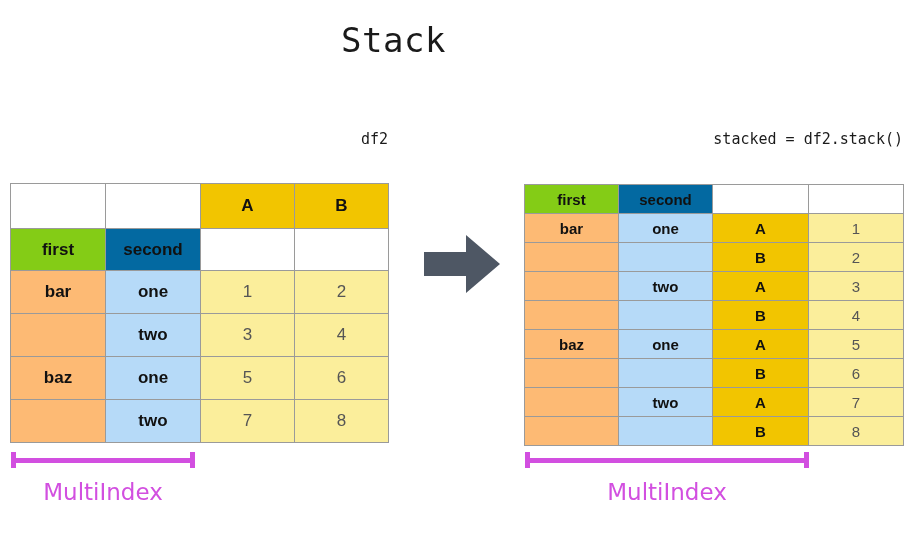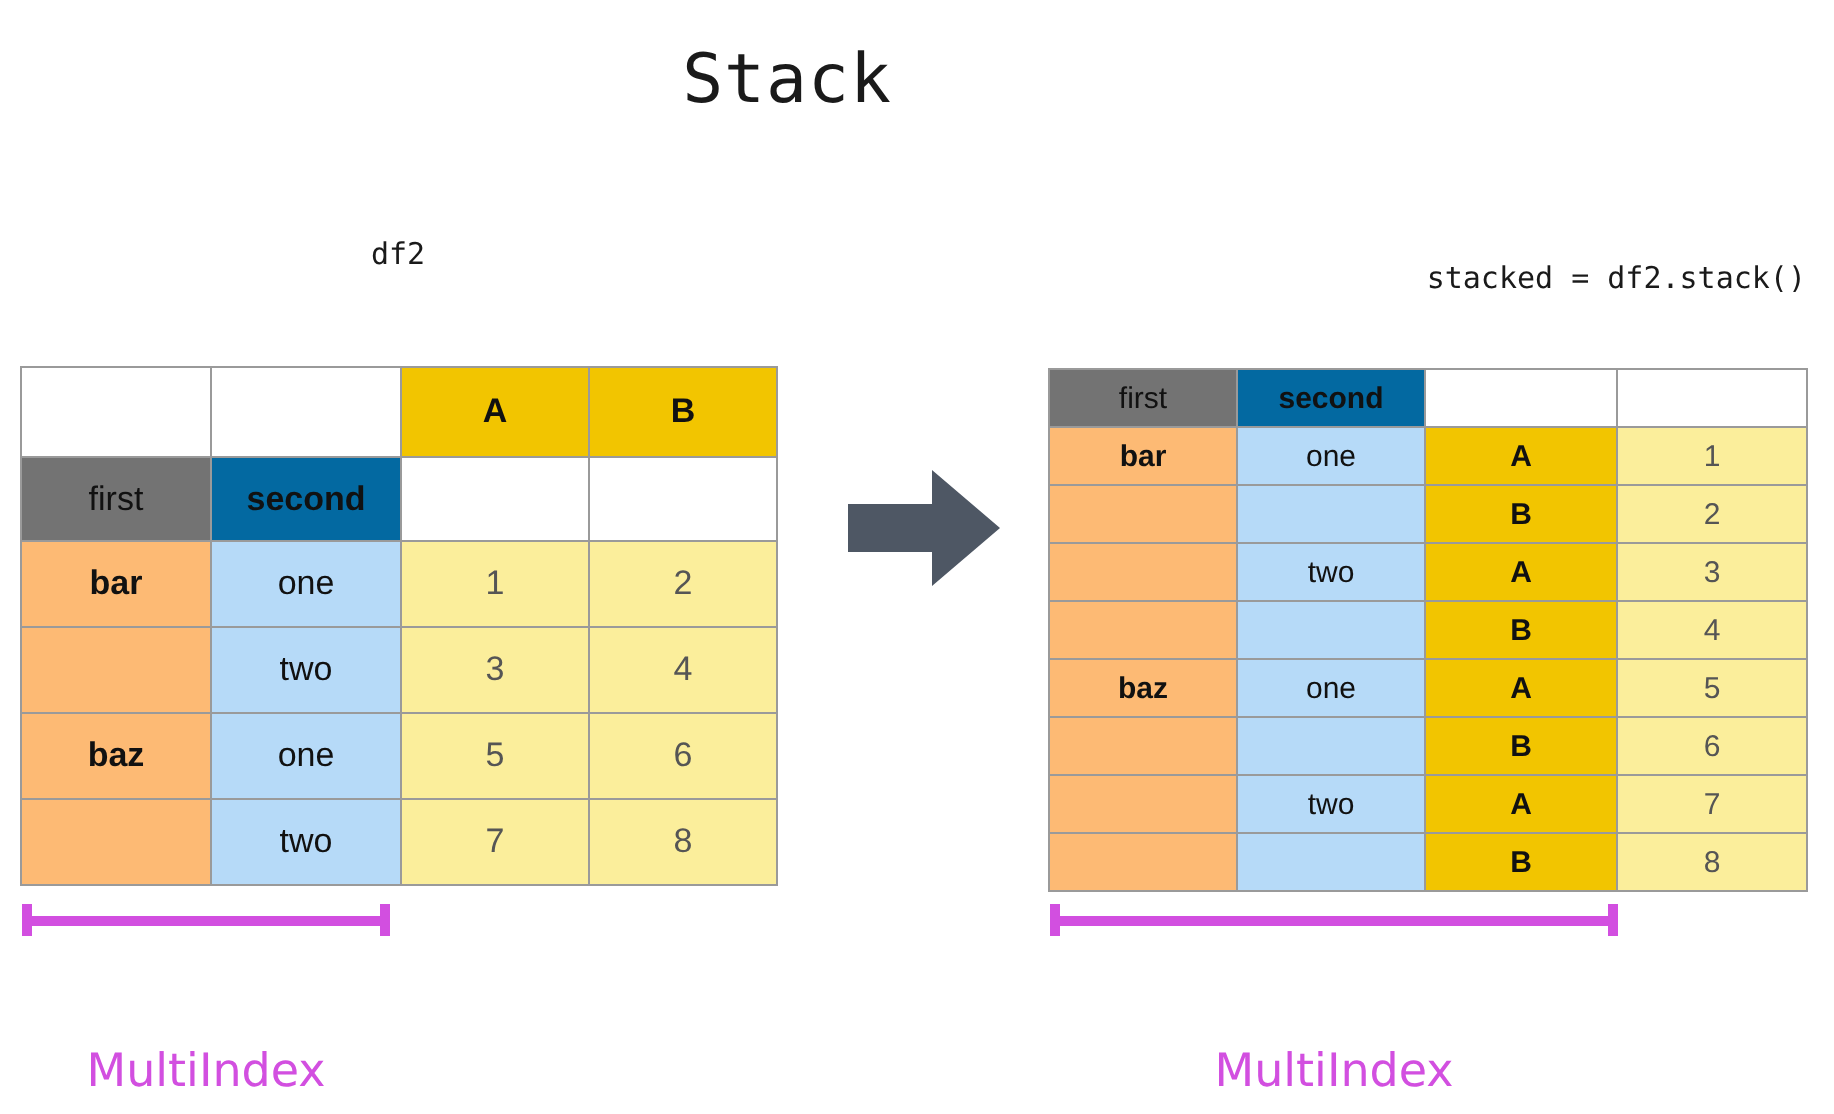--- a/index.html
+++ b/index.html
@@ -30,45 +30,45 @@
   }
 
   
   .caption {
     position: absolute;
     font-family: "DejaVu Sans Mono", monospace;
     font-size: 15px;
     color: #1a1a1a;
     white-space: nowrap;
   }
-  #caption-left  { left: 10px;  top: 118px; width: 378px; text-align: center; }
+  #caption-left  { left: 10px;  top: 130px; width: 378px; text-align: right; }
   #caption-right { left: 524px; top: 130px; width: 379px; text-align: right; }
 
   
   .grid {
     position: absolute;
     border-collapse: collapse;
     table-layout: fixed;
     border: 1px solid #9a9a9a;
   }
   .grid td {
     border: 1px solid #9a9a9a;
     padding: 0;
     text-align: center;
     vertical-align: middle;
     font-family: "Liberation Sans", sans-serif;
   }
 
   
   .c-blank      { background: #ffffff; }
   .c-gold       { background: #f2c500; color: #111111; font-weight: bold; }
-  .c-green      { background: #737373; color: #111111; font-weight: normal; }
+  .c-green      { background: #84cc16; color: #111111; font-weight: bold; }
   .c-greenlight { background: #0369a1; color: #111111; font-weight: bold; }
   .c-blue       { background: #fdba74; color: #111111; font-weight: bold; }
-  .c-bluelight  { background: #b6daf8; color: #111111; font-weight: normal; }
+  .c-bluelight  { background: #b6daf8; color: #111111; font-weight: bold; }
   .c-yellow     { background: #fbee9b; color: #555555; font-weight: normal; }
 
   
   #table-left { left: 10px; top: 183px; width: 378px; }
   #table-left td { font-size: 17px; }
   #table-left .r-head  { height: 45px; }
   #table-left .r-label { height: 42px; }
   #table-left .r-data  { height: 43px; }
 
   
@@ -111,21 +111,20 @@
   #bracket-left  { left: 11px;  top: 452px; width: 184px; }
   #bracket-right { left: 525px; top: 452px; width: 284px; }
 
   .mi-label {
     position: absolute;
     font-family: "DejaVu Sans", sans-serif;
     font-size: 23px;
     color: #d24fe0;
     text-align: center;
     white-space: nowrap;
-    margin-top: 44px;
   }
   #mi-label-left  { left: 11px;  top: 479px; width: 184px; }
   #mi-label-right { left: 525px; top: 479px; width: 284px; }
 </style>
 </head>
 <body>
 
 <div id="page-title">Stack</div>
 
 <div class="caption" id="caption-left">df2</div>

